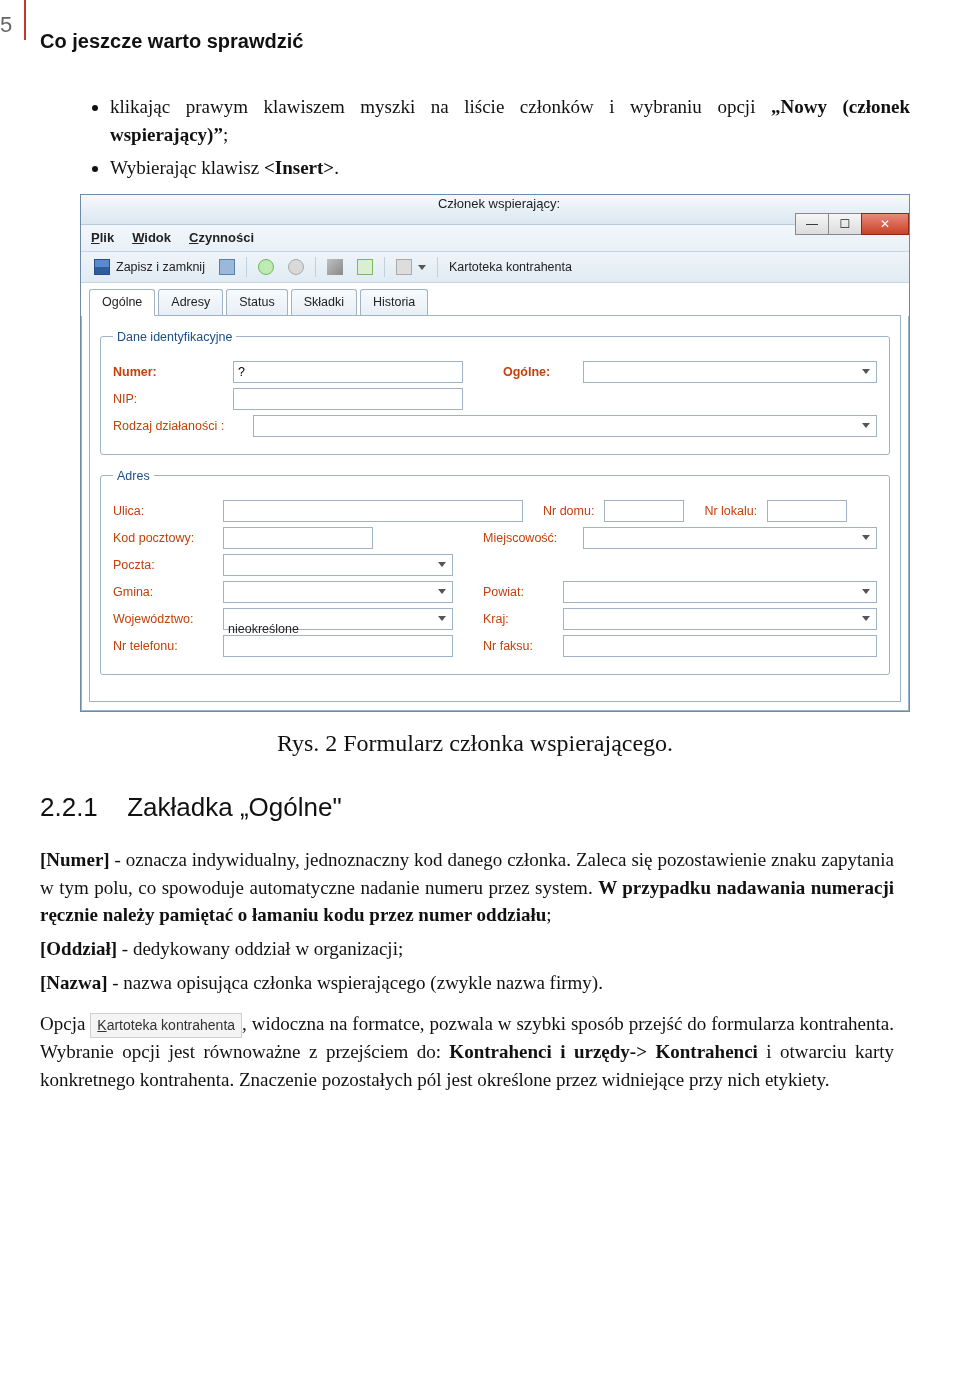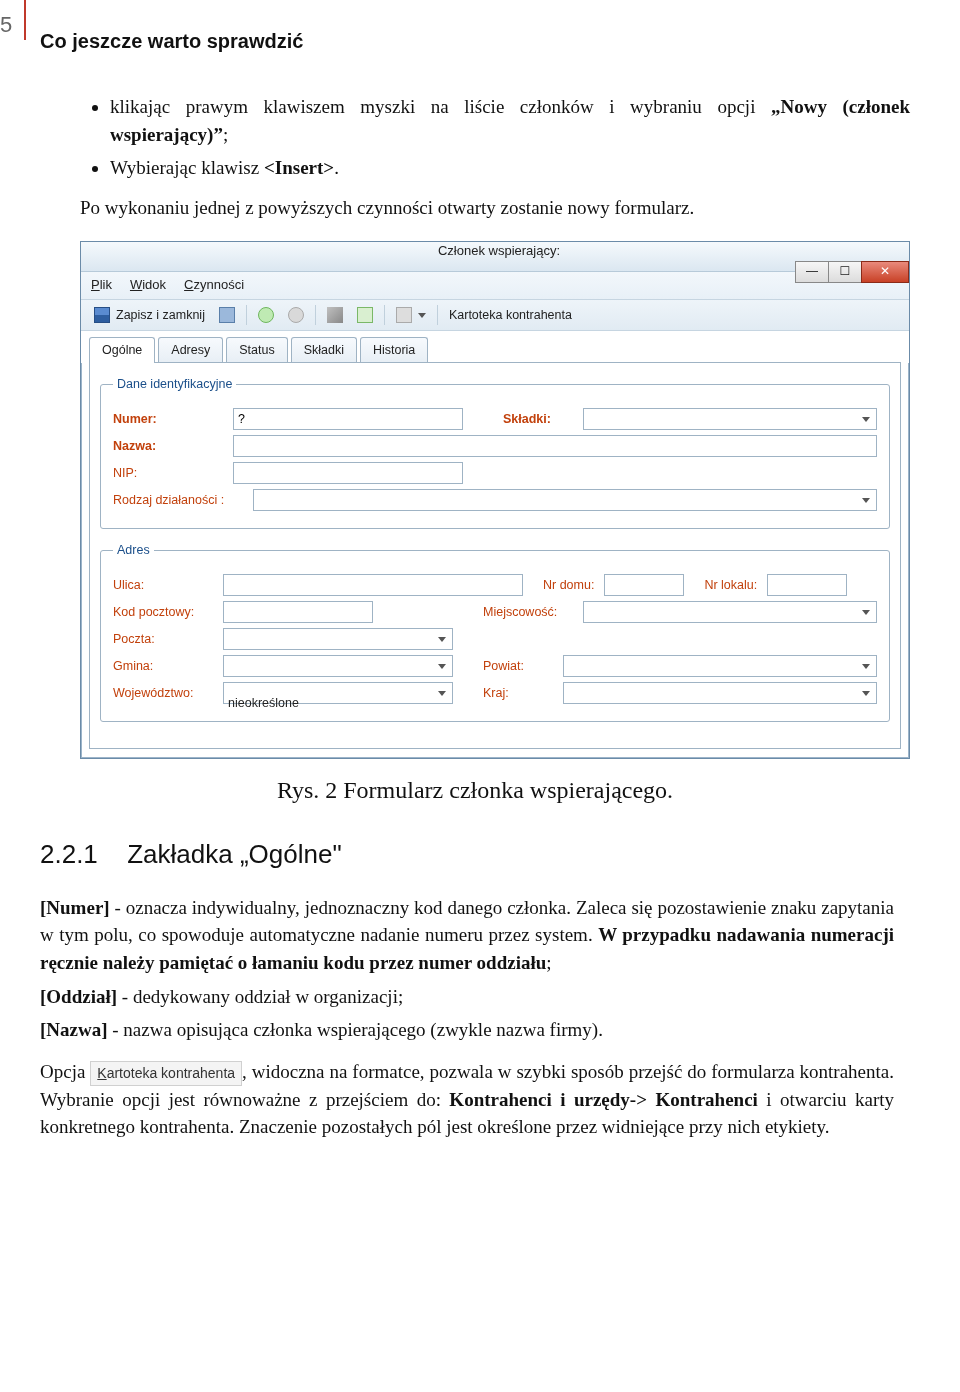--- a/index.html
+++ b/index.html
@@ -129,21 +129,21 @@
     border-color: #8b2a18;
     width: 48px;
   }
   .menubar {
     display: flex;
     gap: 18px;
     padding: 4px 10px;
     background: linear-gradient(#f2f7fb,#e8f0f7);
     border-bottom: 1px solid #c6d5e1;
   }
-  .menubar span { cursor: default; }
+  .menubar span { cursor: default; font-weight: bold; }
   .menubar .u { text-decoration: underline; }
   .toolbar {
     display: flex;
     align-items: center;
     padding: 3px 6px;
     background: linear-gradient(#eef4f9,#e1ebf3);
     border-bottom: 1px solid #c6d5e1;
   }
   .tb-btn {
     height: 24px;
@@ -255,21 +255,20 @@
 <div class="page">
   <div class="page-num">5</div>
   <div class="left-rule"></div>
   <div class="header-title">Co jeszcze warto sprawdzić</div>
 
   <div class="content">
     <ul class="bullets">
       <li>klikając prawym klawiszem myszki na liście członków i wybraniu opcji <b>„Nowy (członek wspierający)”</b>;</li>
       <li>Wybierając klawisz <b>&lt;Insert&gt;</b>.</li>
     </ul>
-    <div class="para">Po wykonaniu jednej z powyższych czynności otwarty zostanie nowy formularz.</div>
 
     <div class="win">
       <div class="titlebar">
         <span class="icon"></span>
         <span>Członek wspierający:</span>
         <div class="win-controls">
           <div class="win-btn">
               <span>—</span>
             </div>
           <div class="win-btn">
@@ -327,30 +326,26 @@
         <div class="tab">Składki</div>
         <div class="tab">Historia</div>
       </div>
 
       <div class="form-area">
         <fieldset class="group">
           <legend>Dane identyfikacyjne</legend>
           <div class="row">
             <span class="lbl bold" style="width:110px">Numer:</span>
             <input class="fld" style="width: 230px;" value="?">
-            <span class="lbl bold" style="width:70px;margin-left:30px">Składki:</span>
+            <span class="lbl bold" style="width:70px;margin-left:30px">Ogólne:</span>
             <div class="fld dd" style="flex:1;position:relative">
               <span class="dd-arrow">
                   <span class="ico-down"></span>
                 </span>
             </div>
-          </div>
-          <div class="row">
-            <span class="lbl bold" style="width:110px">Nazwa:</span>
-            <input class="fld" style="flex: 1 1 0%;">
           </div>
           <div class="row">
             <span class="lbl" style="width:110px">NIP:</span>
             <input class="fld" style="width: 230px;">
           </div>
           <div class="row">
             <span class="lbl" style="width:130px">Rodzaj działaności :</span>
             <div class="fld dd" style="flex:1;position:relative">
               <span class="dd-arrow">
                   <span class="ico-down"></span>
@@ -408,20 +403,26 @@
               <span class="dd-arrow">
                   <span class="ico-down"></span>
                 </span>
             </div>
             <span class="lbl" style="margin-left:20px;width:70px">Kraj:</span>
             <div class="fld dd" style="flex:1;position:relative">
               <span class="dd-arrow">
                   <span class="ico-down"></span>
                 </span>
             </div>
+          </div>
+          <div class="row">
+            <span class="lbl" style="width:100px">Nr telefonu:</span>
+            <input class="fld" style="width: 230px;">
+            <span class="lbl" style="margin-left:20px;width:70px">Nr faksu:</span>
+            <input class="fld" style="flex: 1 1 0%;">
           </div>
         </fieldset>
       </div>
     </div>
 
     <div class="caption">Rys. 2 Formularz członka wspierającego.</div>
 
     <div class="h2">
       <span class="num">2.2.1</span>
       <span>Zakładka „Ogólne"</span>

